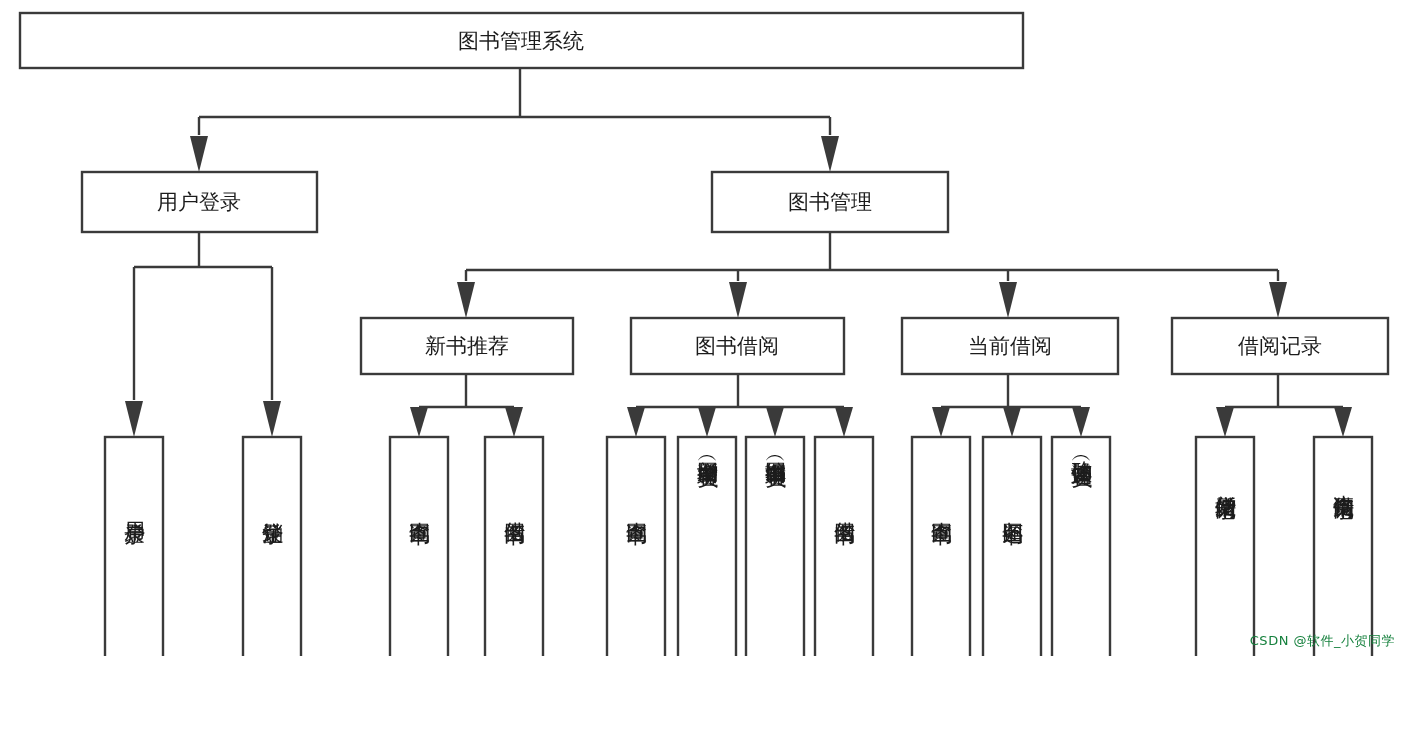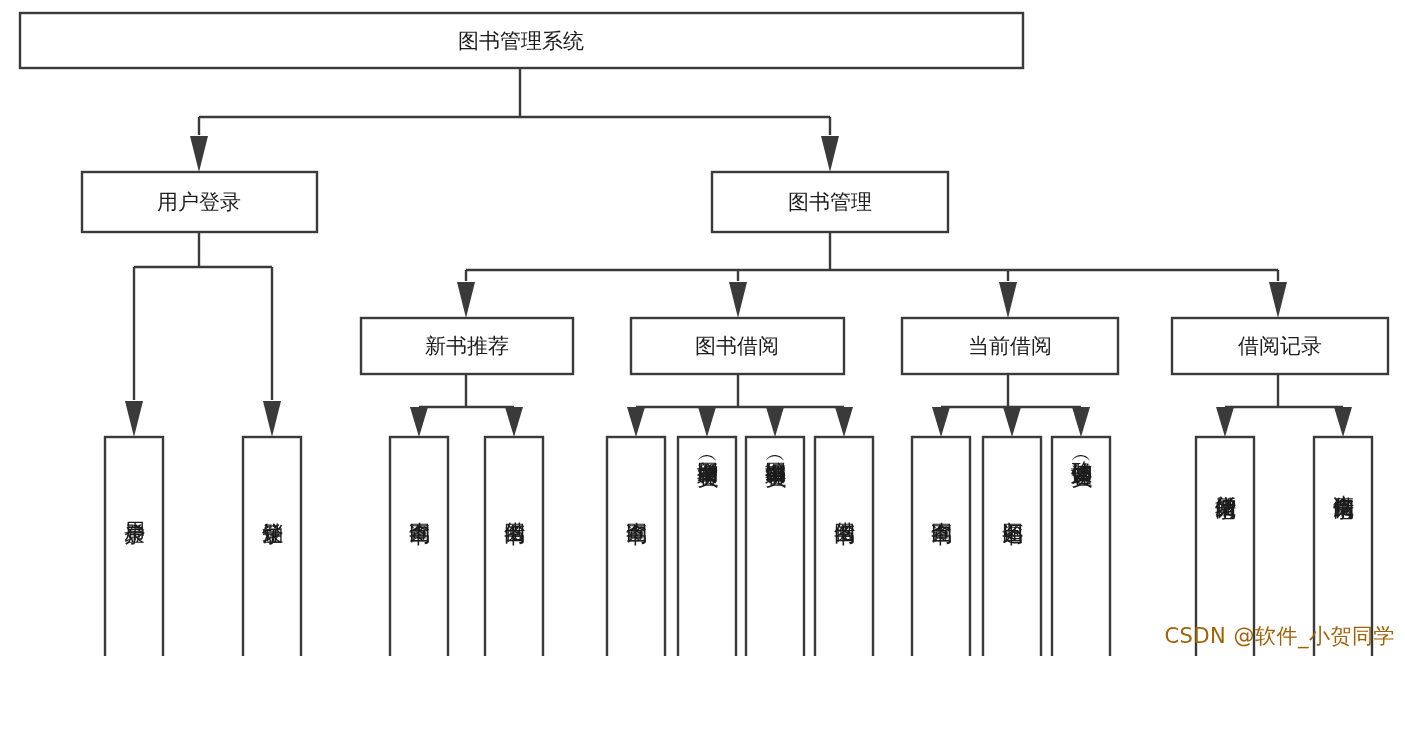--- a/index.html
+++ b/index.html
@@ -63,22 +63,22 @@
     writing-mode: vertical-rl;
     text-orientation: upright;
     letter-spacing: 1px;
     white-space: nowrap;
   }
   .watermark {
     position: absolute;
     right: 10px;
     bottom: 6px;
     font-family: "DejaVu Sans", "Liberation Sans", sans-serif;
-    font-size: 21px;
-    color: #a16207;
+    font-size: 13px;
+    color: #15803d;
     letter-spacing: 0.5px;
     user-select: none;
   }
 </style>
 </head>
 <body>
 
 <div id="diagram-root">
 
   <svg id="flow" viewBox="0 0 1405 747">

